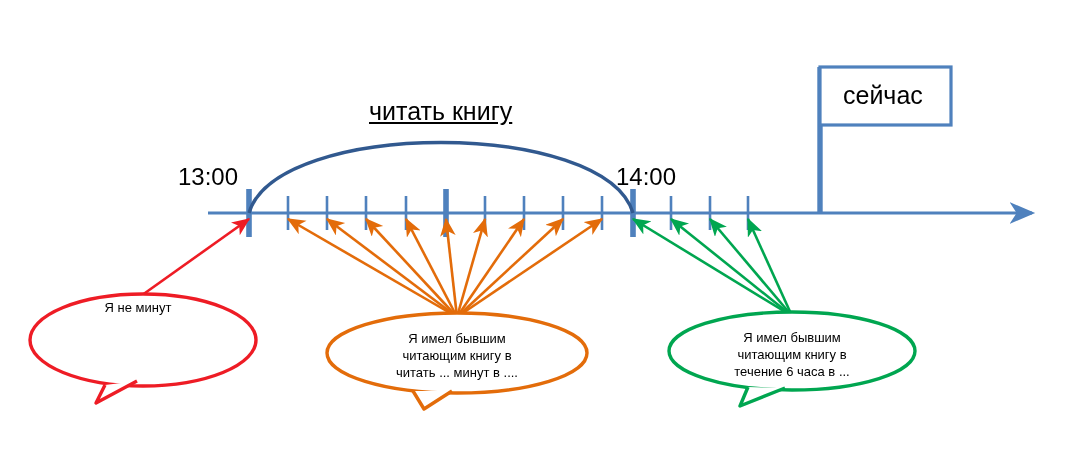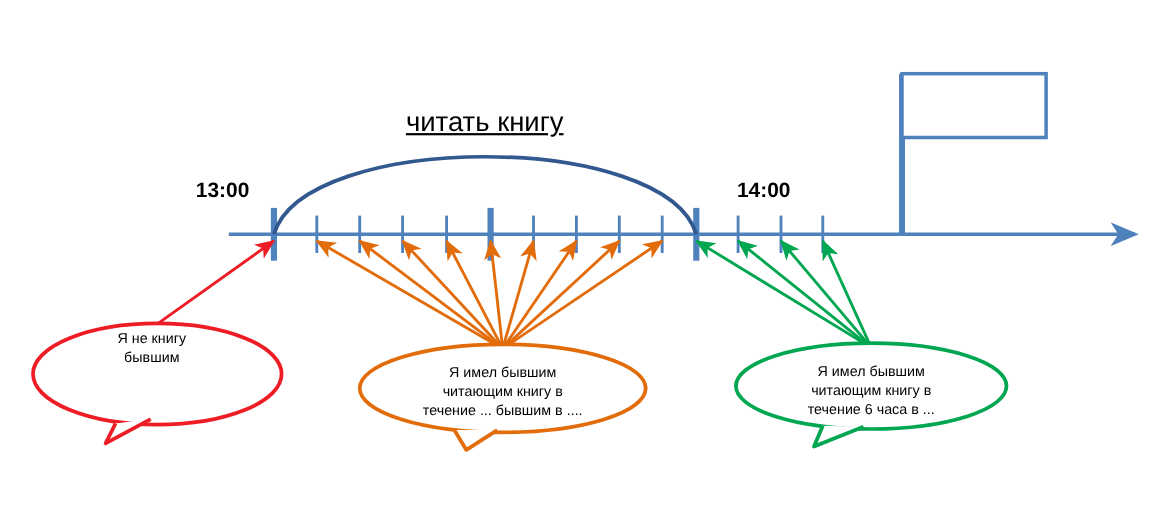--- a/index.html
+++ b/index.html
@@ -26,26 +26,25 @@
     width: 1067px;
     height: 470px;
   }
   .lbl {
     position: absolute;
     color: #000000;
     white-space: nowrap;
     font-family: "Liberation Sans", sans-serif;
   }
   .time-label {
-    font-size: 19px;
+    font-size: 24px;
     letter-spacing: 0px;
-    font-weight: bold;
   }
   #label-1300 { left: 178px; top: 163px; }
-  #label-1400 { left: 670px; top: 163px; }
+  #label-1400 { left: 616px; top: 163px; }
   #arc-label {
     font-size: 25px;
     left: 369px;
     top: 97px;
     text-decoration: underline;
   }
   #now-label {
     font-size: 25px;
     left: 843px;
     top: 81px;
@@ -132,28 +131,28 @@
         <path d="M748,387 L740,406 L785,388" fill="#ffffff" stroke="#00A650" stroke-width="3.4" stroke-linejoin="round"></path>
       </g>
   </svg>
 
   <div class="lbl time-label" id="label-1300">13:00</div>
 
   <div class="lbl time-label" id="label-1400">14:00</div>
 
   <div class="lbl" id="arc-label">читать книгу</div>
 
+  <div class="lbl" id="now-label">сейчас</div>
 
   <div class="bubble-text" id="bubble-text-red">
-      <div>Я не книгу</div>
-      <div>бывшим</div>
+      <div>Я не минут</div>
     </div>
   <div class="bubble-text" id="bubble-text-orange">
       <div>Я имел бывшим</div>
       <div>читающим книгу в</div>
-      <div>течение ... бывшим в ....</div>
+      <div>читать ... минут в ....</div>
     </div>
   <div class="bubble-text" id="bubble-text-green">
       <div>Я имел бывшим</div>
       <div>читающим книгу в</div>
       <div>течение 6 часа в ...</div>
     </div>
 </div>
 
 </body></html>

